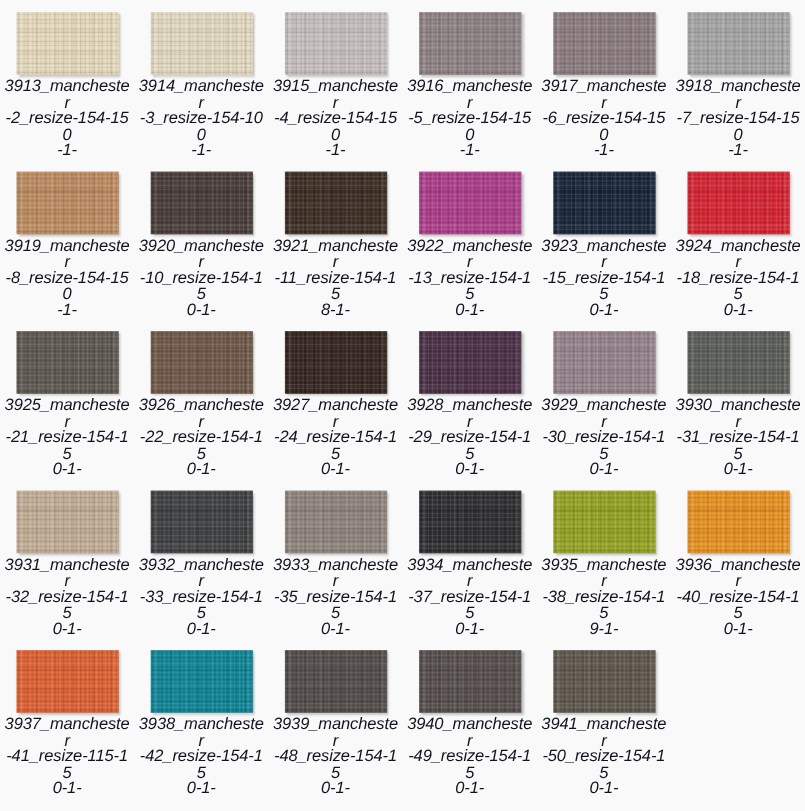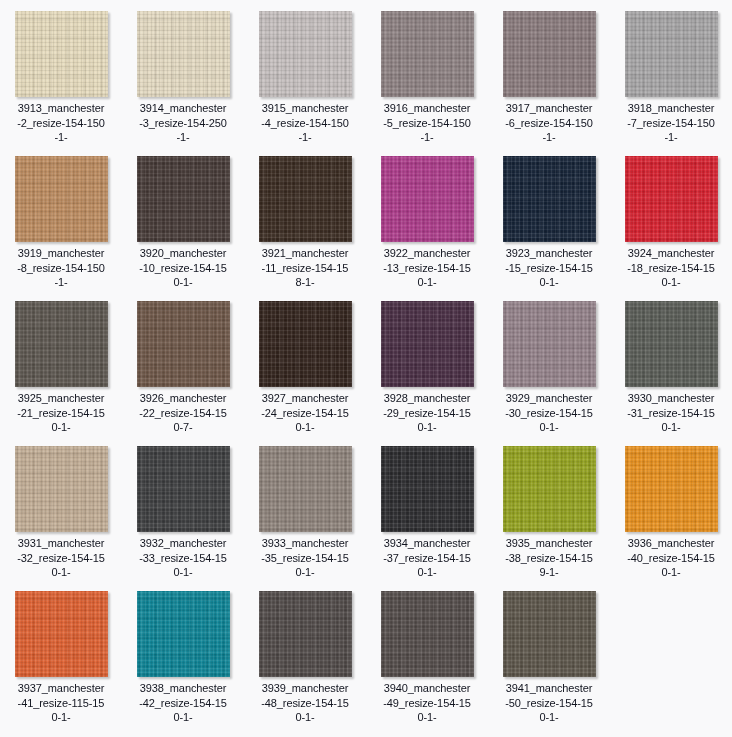--- a/index.html
+++ b/index.html
@@ -72,46 +72,47 @@
         rgba(255,255,255,0.035) 4px, rgba(255,255,255,0.035) 9px,
         rgba(0,0,0,0.025) 9px, rgba(0,0,0,0.025) 13px,
         rgba(255,255,255,0.015) 13px, rgba(255,255,255,0.015) 19px);
     pointer-events: none;
     opacity: 0.8;
   }
   .label {
     margin-top: 4px;
     width: 118px;
     text-align: center;
-    font-size: 11px;
+    font-size: 15px;
     line-height: 14.6px;
     color: #11141f;
     letter-spacing: -0.1px;
     word-break: break-all;
     white-space: pre-line;
+    font-style: italic;
   }
 </style>
 </head>
 <body style="background: rgb(249, 249, 250);">
 
 <div id="grid">
     <div class="cell">
       <div class="thumb-wrap">
         <div class="thumb" style="background-color: rgb(230, 219, 189);"></div>
       </div>
       <div class="label" style="color: rgb(17, 20, 31);">3913_manchester
 -2_resize-154-150
 -1-</div>
     </div>
     <div class="cell">
       <div class="thumb-wrap">
         <div class="thumb" style="background-color: rgb(228, 218, 194);"></div>
       </div>
       <div class="label" style="color: rgb(17, 20, 31);">3914_manchester
--3_resize-154-250
+-3_resize-154-100
 -1-</div>
     </div>
     <div class="cell">
       <div class="thumb-wrap">
         <div class="thumb" style="background-color: rgb(198, 192, 191);"></div>
       </div>
       <div class="label" style="color: rgb(17, 20, 31);">3915_manchester
 -4_resize-154-150
 -1-</div>
     </div>
@@ -194,21 +195,21 @@
       <div class="label" style="color: rgb(17, 20, 31);">3925_manchester
 -21_resize-154-15
 0-1-</div>
     </div>
     <div class="cell">
       <div class="thumb-wrap">
         <div class="thumb" style="background-color: rgb(110, 87, 72);"></div>
       </div>
       <div class="label" style="color: rgb(17, 20, 31);">3926_manchester
 -22_resize-154-15
-0-7-</div>
+0-1-</div>
     </div>
     <div class="cell">
       <div class="thumb-wrap">
         <div class="thumb" style="background-color: rgb(51, 36, 29);"></div>
       </div>
       <div class="label" style="color: rgb(17, 20, 31);">3927_manchester
 -24_resize-154-15
 0-1-</div>
     </div>
     <div class="cell">

